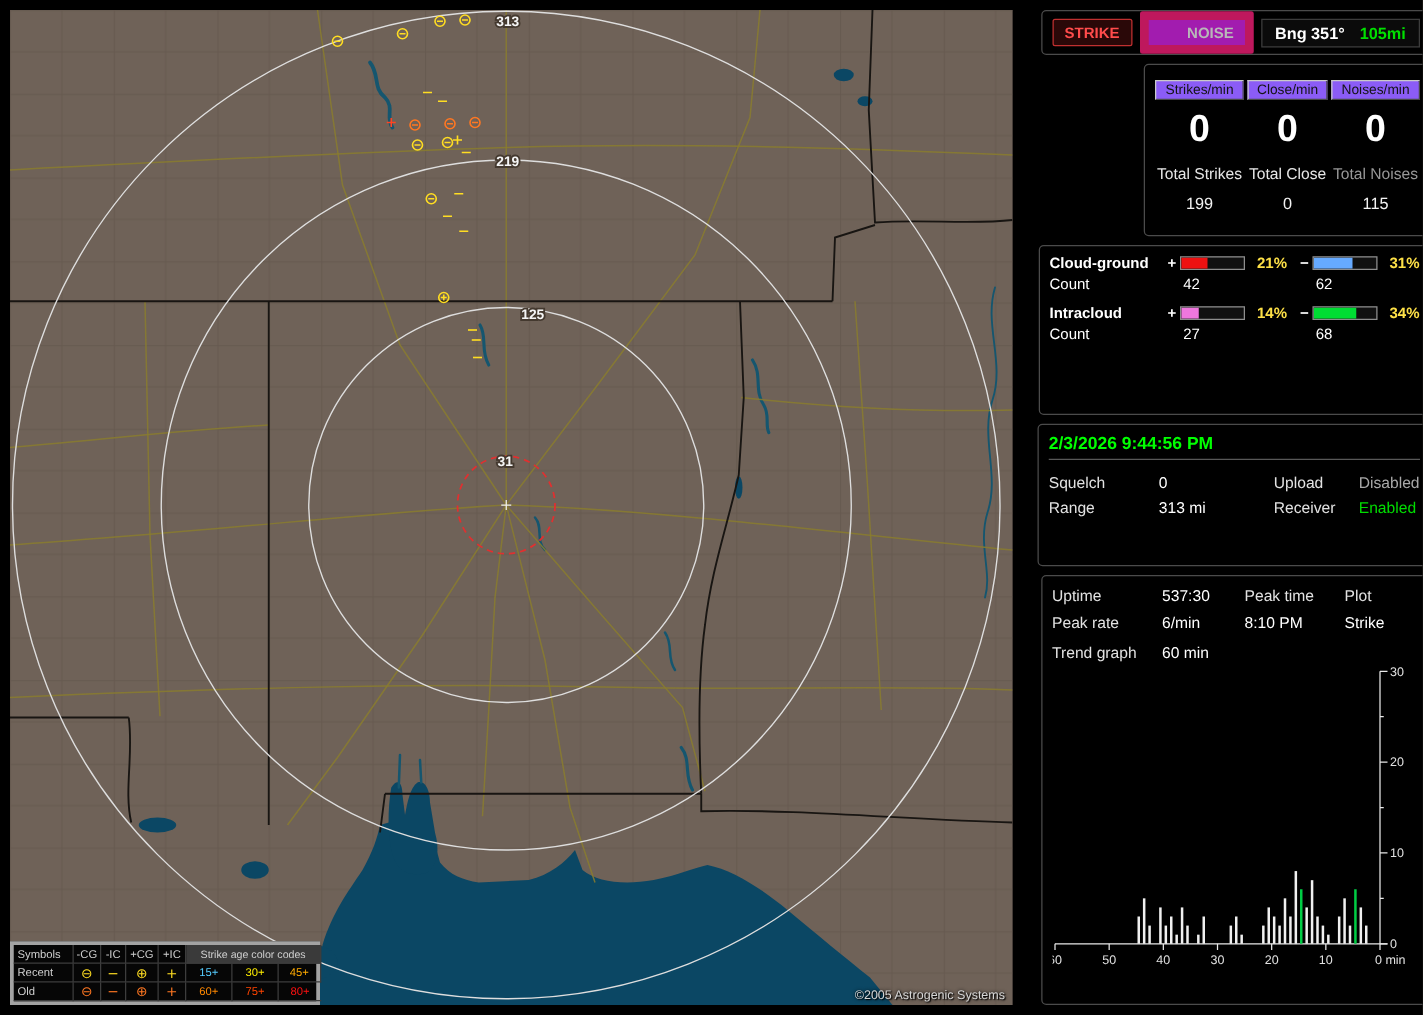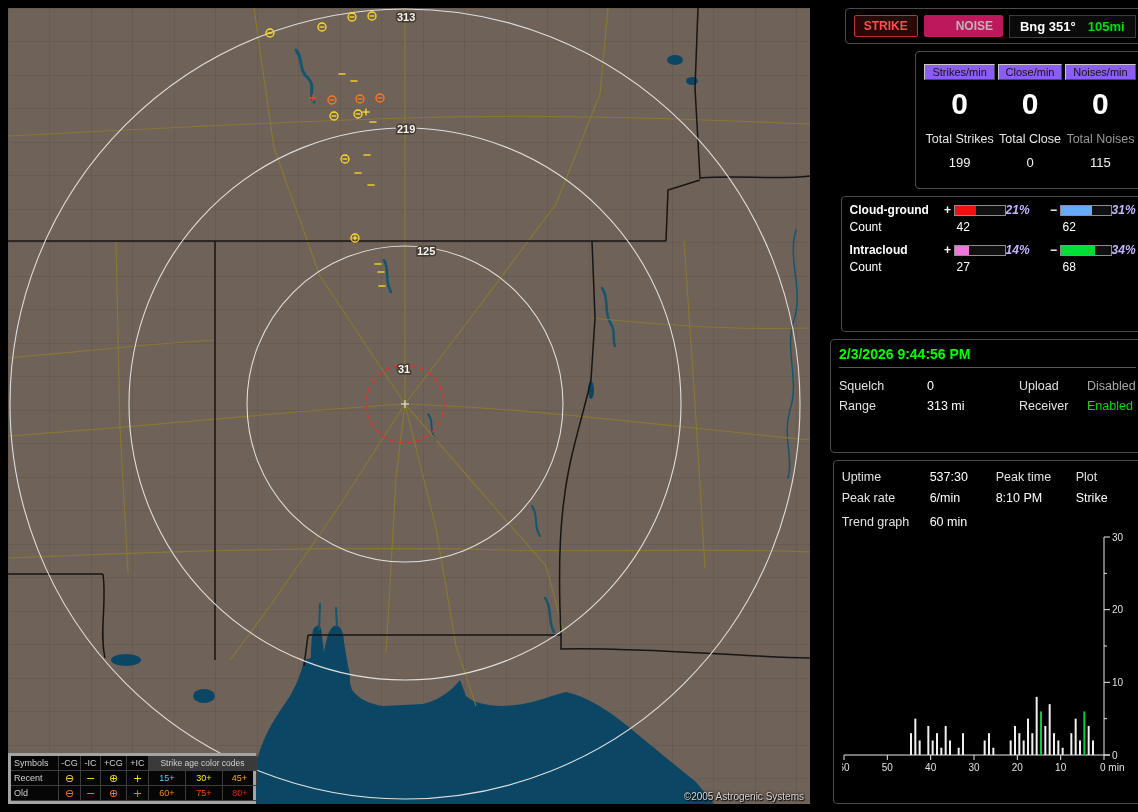--- a/index.html
+++ b/index.html
@@ -30,41 +30,41 @@
   .sym{font-family:"DejaVu Sans",sans-serif;font-size:11px;line-height:1;}
   .credit{position:absolute;right:6px;bottom:2px;font-size:10px;color:#d6d6d6;text-shadow:0 0 3px #000,1px 1px 1px #000;}
 
   
   .side{flex:1;display:flex;flex-direction:column;gap:7px;color:#ddd;align-items:flex-end;}
   .panel{border:1px solid #4b4b4b;border-radius:4px;background:#000;padding:6px 8px;}
 
   .toolbar{display:flex;align-items:center;gap:6px;height:36px;flex:none;}
   .btn{font-weight:bold;font-size:12px;padding:3px 9px;border-radius:2px;cursor:pointer;font-family:"Liberation Sans",sans-serif;}
   .btn.strike{background:#2a0808;border:1px solid #c03030;color:#ff4c4c;}
-  .btn.noise{background:#be185d;border:1px solid #be185d;color:#b8b8b8;padding-left:31px;}
+  .btn.noise{background:#a21caf;border:7px solid #be185d;color:#b8b8b8;padding-left:31px;}
   .bng{margin-left:auto;display:flex;gap:12px;align-items:center;background:#0b0b0b;border:1px solid #3c3c3c;padding:3px 10px;font-weight:bold;font-size:13px;color:#fff;}
 
   .meters{display:grid;grid-template-columns:1fr 1fr 1fr;text-align:center;height:138px;padding-top:10px;flex:none;}
   .chip{display:inline-block;background:#8b5cf6;color:#141414;font-size:11px;padding:1px 7px;
         border:1px solid #c9c9c9;border-bottom-color:#4a4a4a;border-right-color:#4a4a4a;cursor:default;}
   .big{font-size:30px;font-weight:bold;color:#fff;margin:7px 0 11px;}
   .tl{font-size:12.5px;color:#e6e6e6;margin-bottom:9px;}
   .tl.dim{color:#979797;}
   .tv{font-size:13px;color:#f2f2f2;}
 
   .dist{height:136px;flex:none;}
   .dist .title{color:#a8a8a8;font-size:12px;padding-bottom:4px;border-bottom:1px solid #7a7a7a;margin-bottom:9px;}
   .drow,.crow{display:grid;grid-template-columns:92px 12px 52px 42px 12px 52px 1fr;align-items:center;font-size:12px;}
   .drow{margin-bottom:3px;}
   .crow{margin:1px 0 9px;color:#fff;}
   .dname{font-weight:bold;color:#fff;}
   .sign{color:#fff;text-align:center;font-weight:bold;}
   .barbox{height:11px;border:1px solid #8d8d8d;background:#101010;position:relative;overflow:hidden;}
   .barfill{position:absolute;left:0;top:0;bottom:0;display:block;}
-  .pct{font-weight:bold;color:#c4b5fd;padding-left:0;font-style:italic;}
+  .pct{font-weight:bold;color:#fde047;padding-left:10px;}
   .cv{padding-left:3px;}
 
   .status{height:114px;flex:none;}
   .status .dt{color:#00ff00;font-weight:bold;font-size:14px;padding-bottom:5px;border-bottom:1px solid #585858;margin-bottom:8px;}
   .srow{display:grid;grid-template-columns:88px 92px 68px 1fr;font-size:12.5px;line-height:20px;}
   .sl{color:#e2e2e2;}
   .sv{color:#fff;}
 
   .session{flex:1;display:flex;flex-direction:column;}
   .sess-grid{display:grid;grid-template-columns:88px 66px 80px 1fr;font-size:12.5px;line-height:21px;flex:none;}

